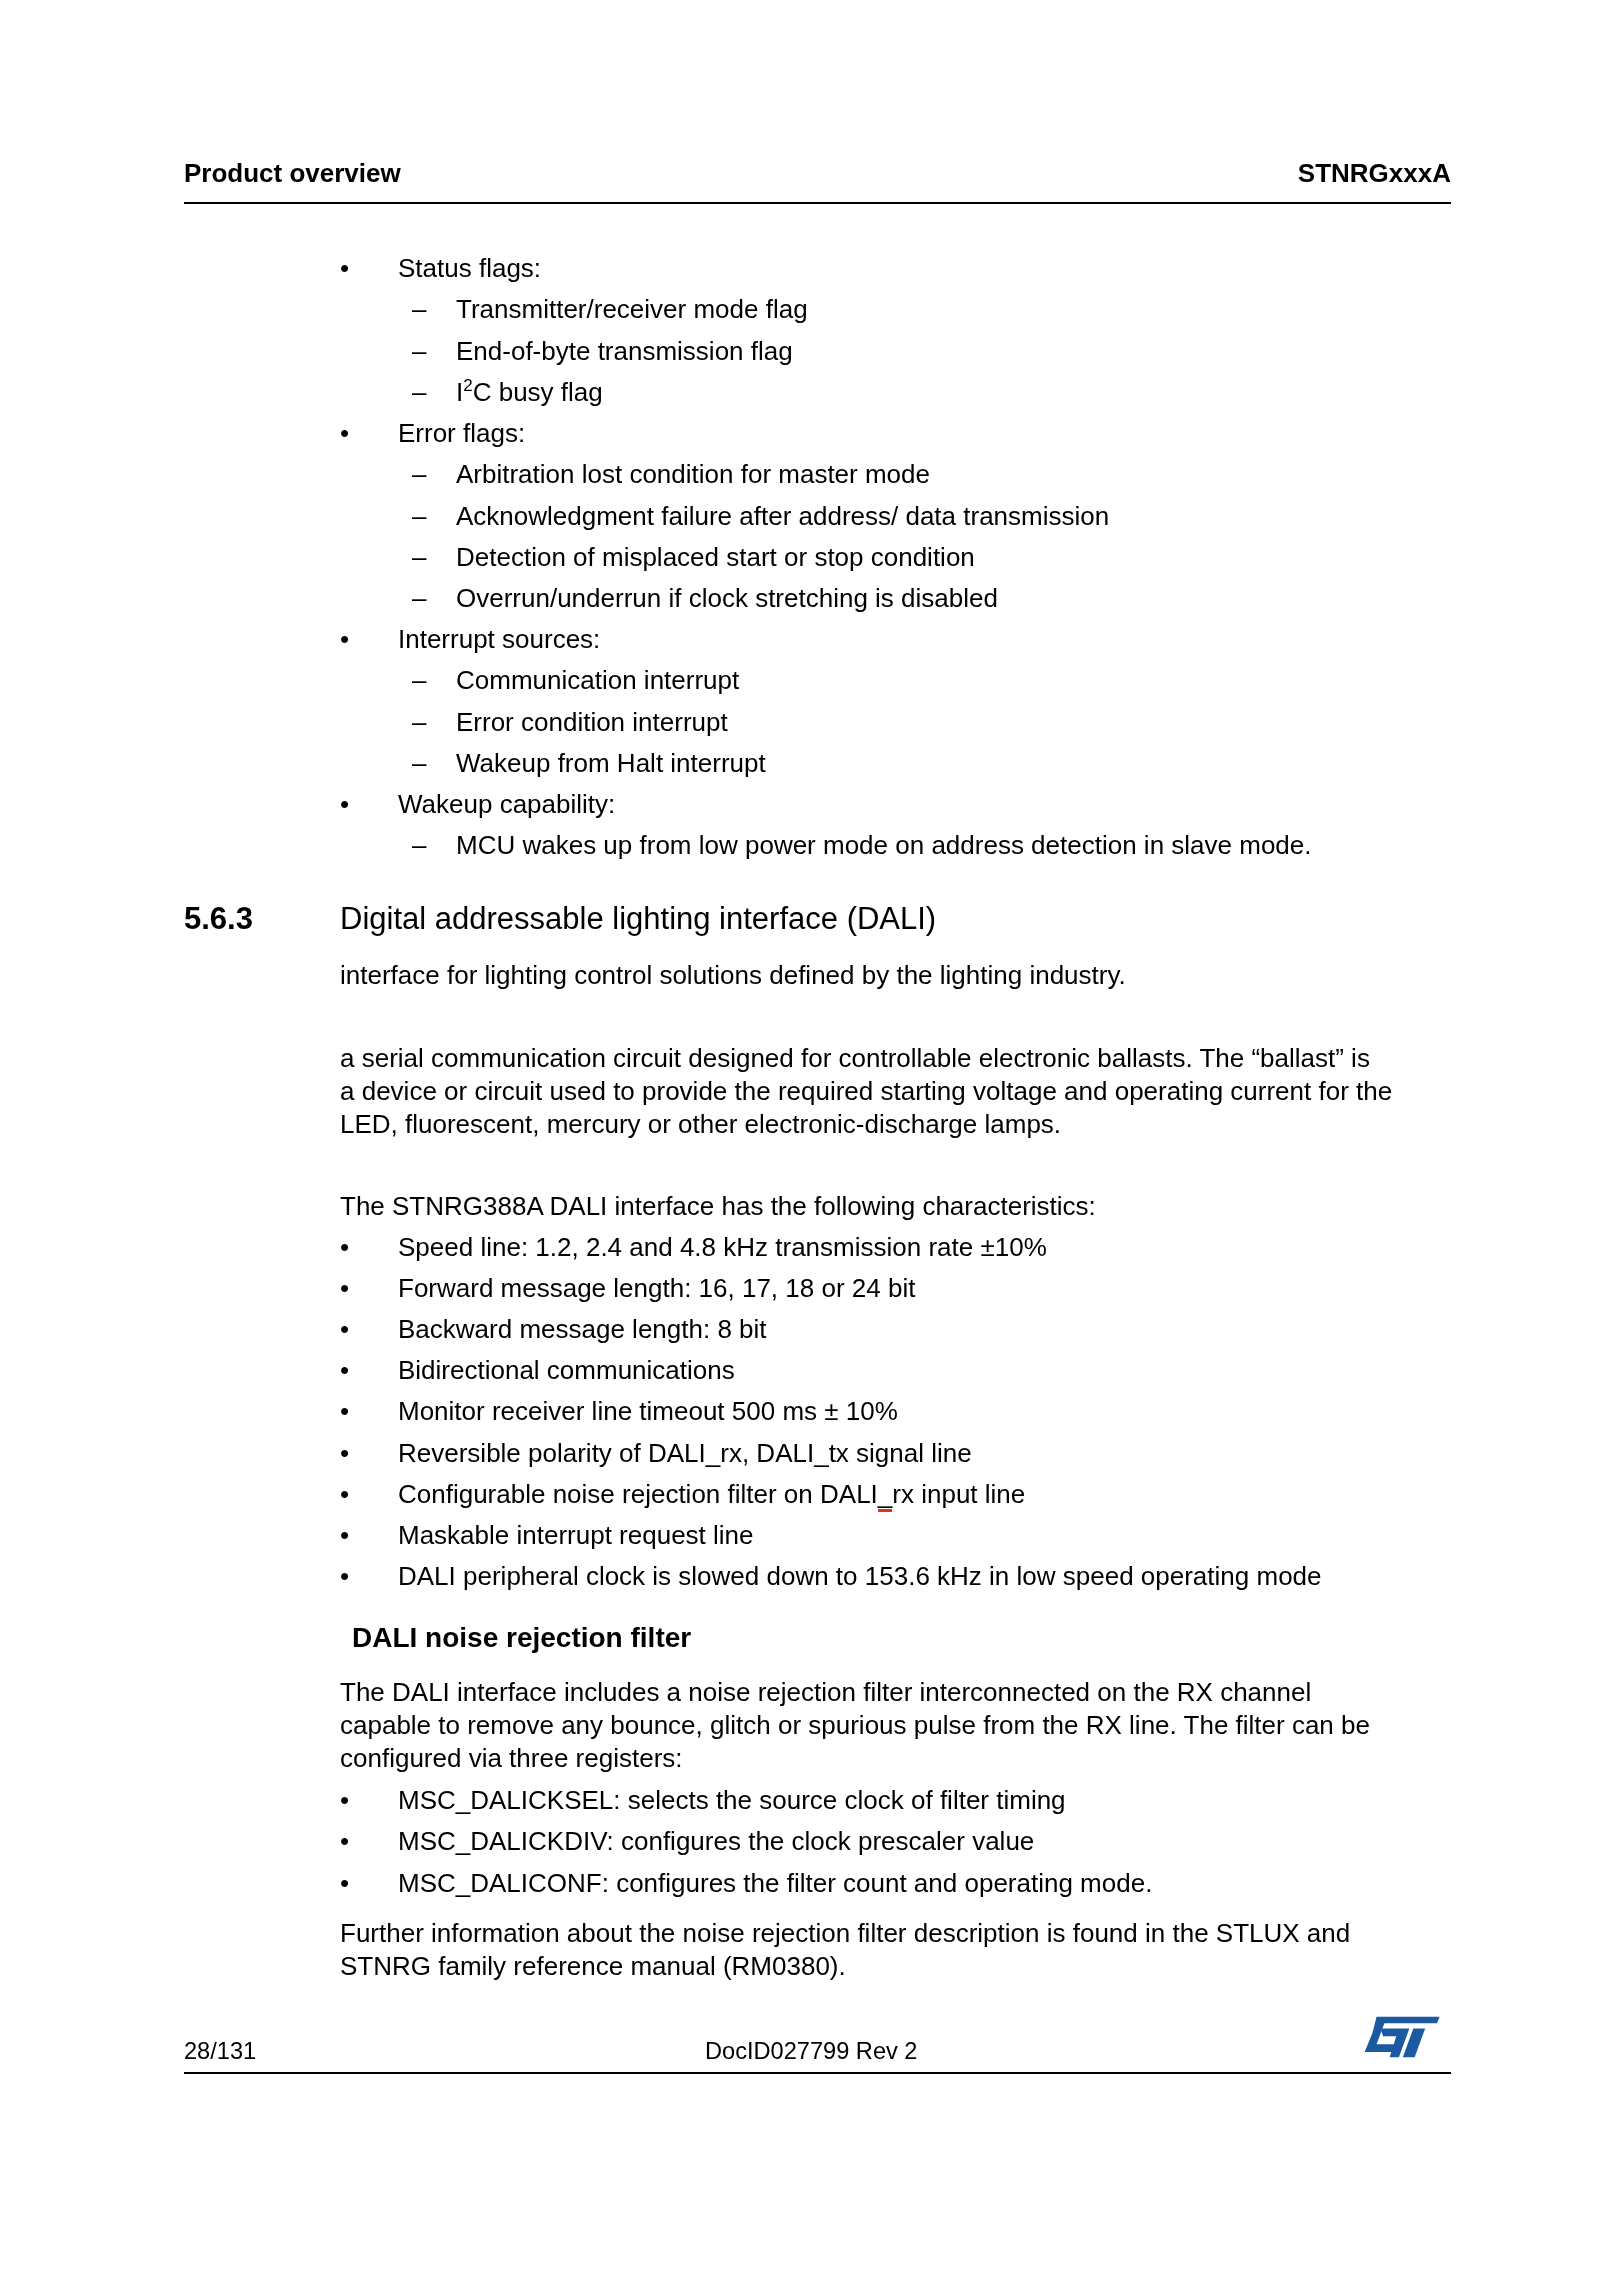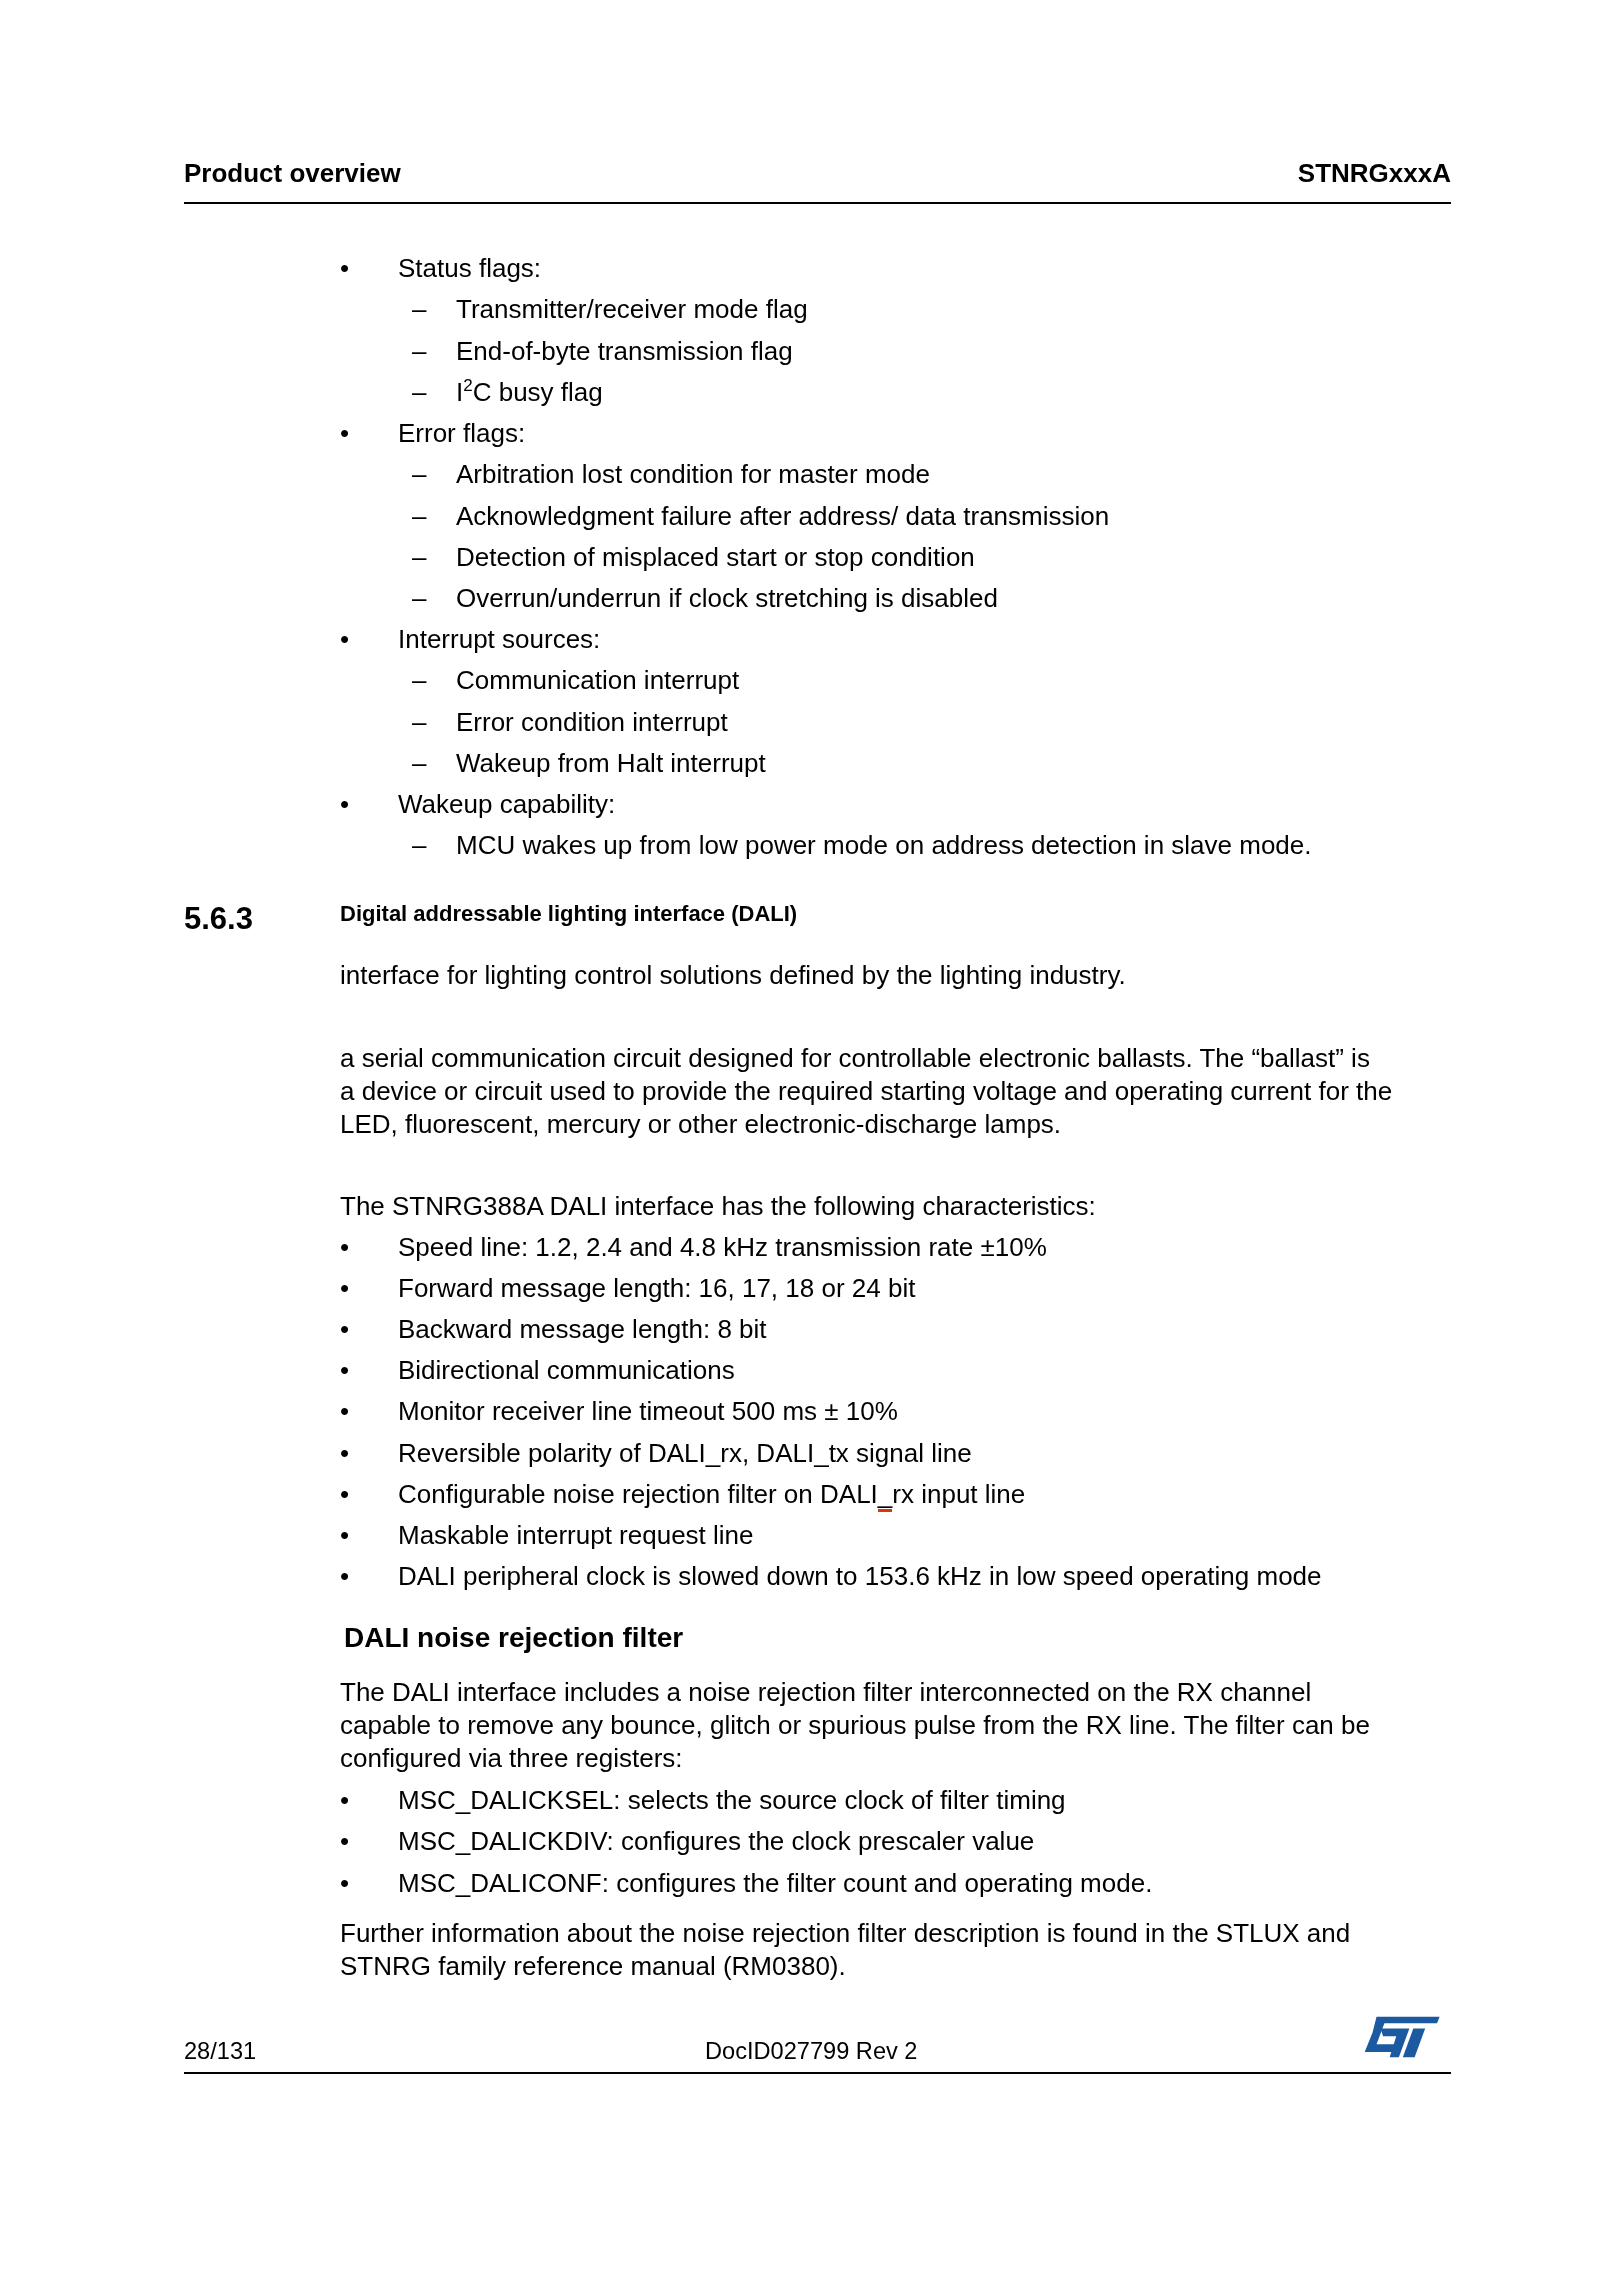--- a/index.html
+++ b/index.html
@@ -7,22 +7,22 @@
          font-family:"Liberation Sans", sans-serif; color:#000; }
   .abs { position:absolute; white-space:nowrap; }
   .hdr { font-weight:bold; font-size:26px; top:158px; }
   .rule { position:absolute; left:184px; width:1267px; height:2px; background:#000; }
   .bullet { position:absolute; left:340px; font-size:26px; }
   .dash { position:absolute; left:412px; font-size:26px; }
   .lvl1 { position:absolute; left:398px; font-size:26px; white-space:nowrap; }
   .lvl2 { position:absolute; left:456px; font-size:26px; white-space:nowrap; }
   .para { position:absolute; left:340px; width:1112px; font-size:26px; line-height:33px; }
   .h2num { position:absolute; left:184px; font-size:31px; font-weight:bold; }
-  .h2 { position:absolute; left:340px; font-size:22px; font-weight:bold; white-space:nowrap; }
-  .h3 { position:absolute; left:344px; font-size:28px; font-weight:bold; white-space:nowrap; }
+  .h2 { position:absolute; left:340px; font-size:31px; font-weight:normal; white-space:nowrap; }
+  .h3 { position:absolute; left:352px; font-size:28px; font-weight:bold; white-space:nowrap; }
   .foot { position:absolute; font-size:23.6px; top:2038px; white-space:nowrap; }
   .hl { color:#000; border-bottom:3.3px solid #d9380e; }
   sup { font-size:17px; line-height:0; }
 </style>
 </head>
 <body>
 
 <div class="abs hdr" style="left:184px;">Product overview</div>
 <div class="abs hdr" style="right:171px;">STNRGxxxA</div>
 <div class="rule" style="top:202px;"></div>

